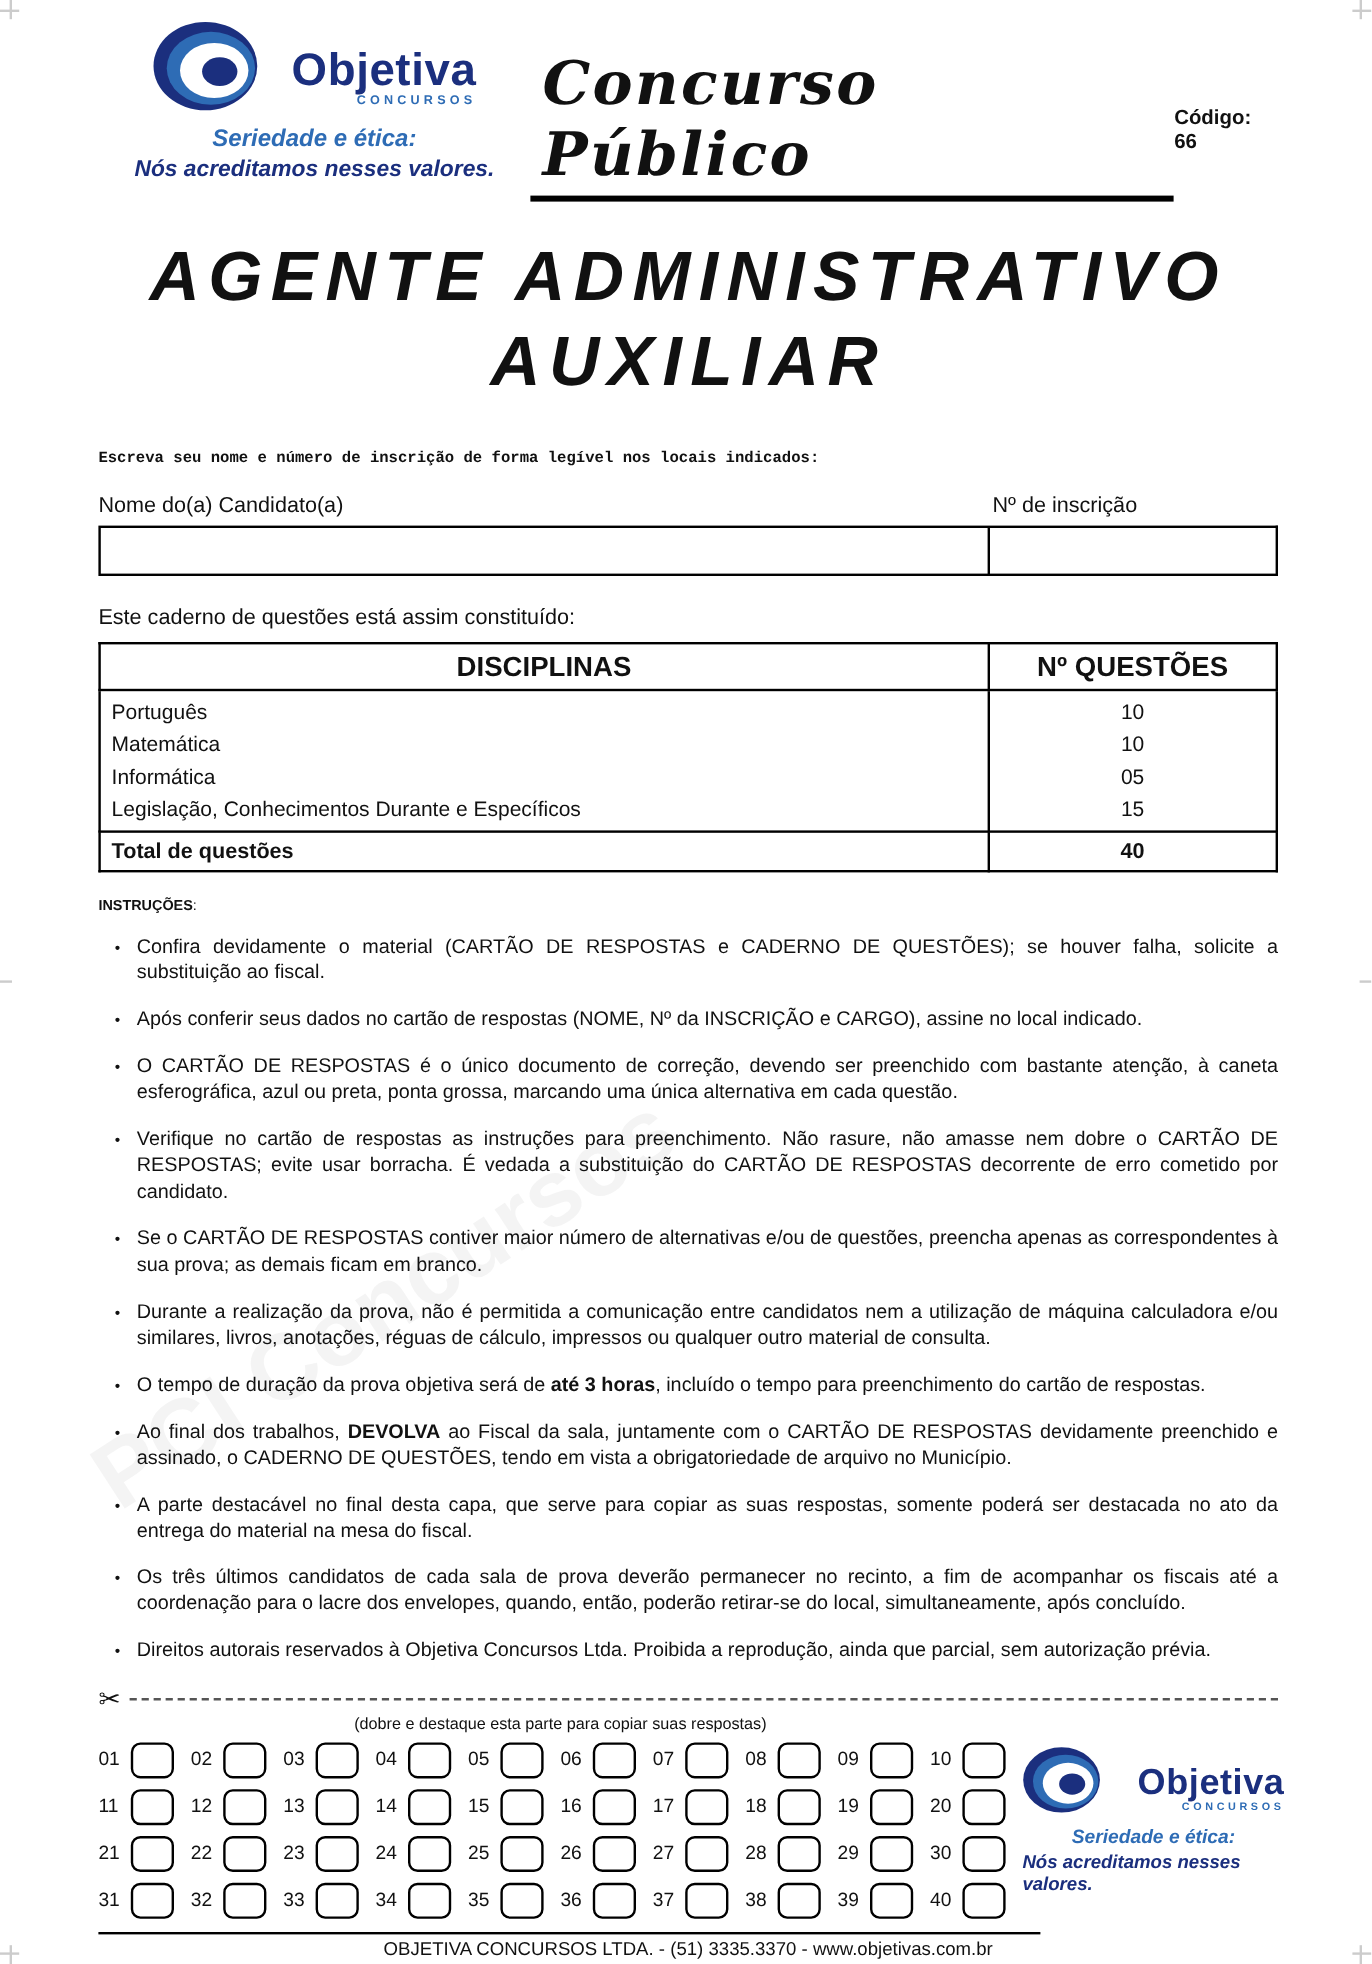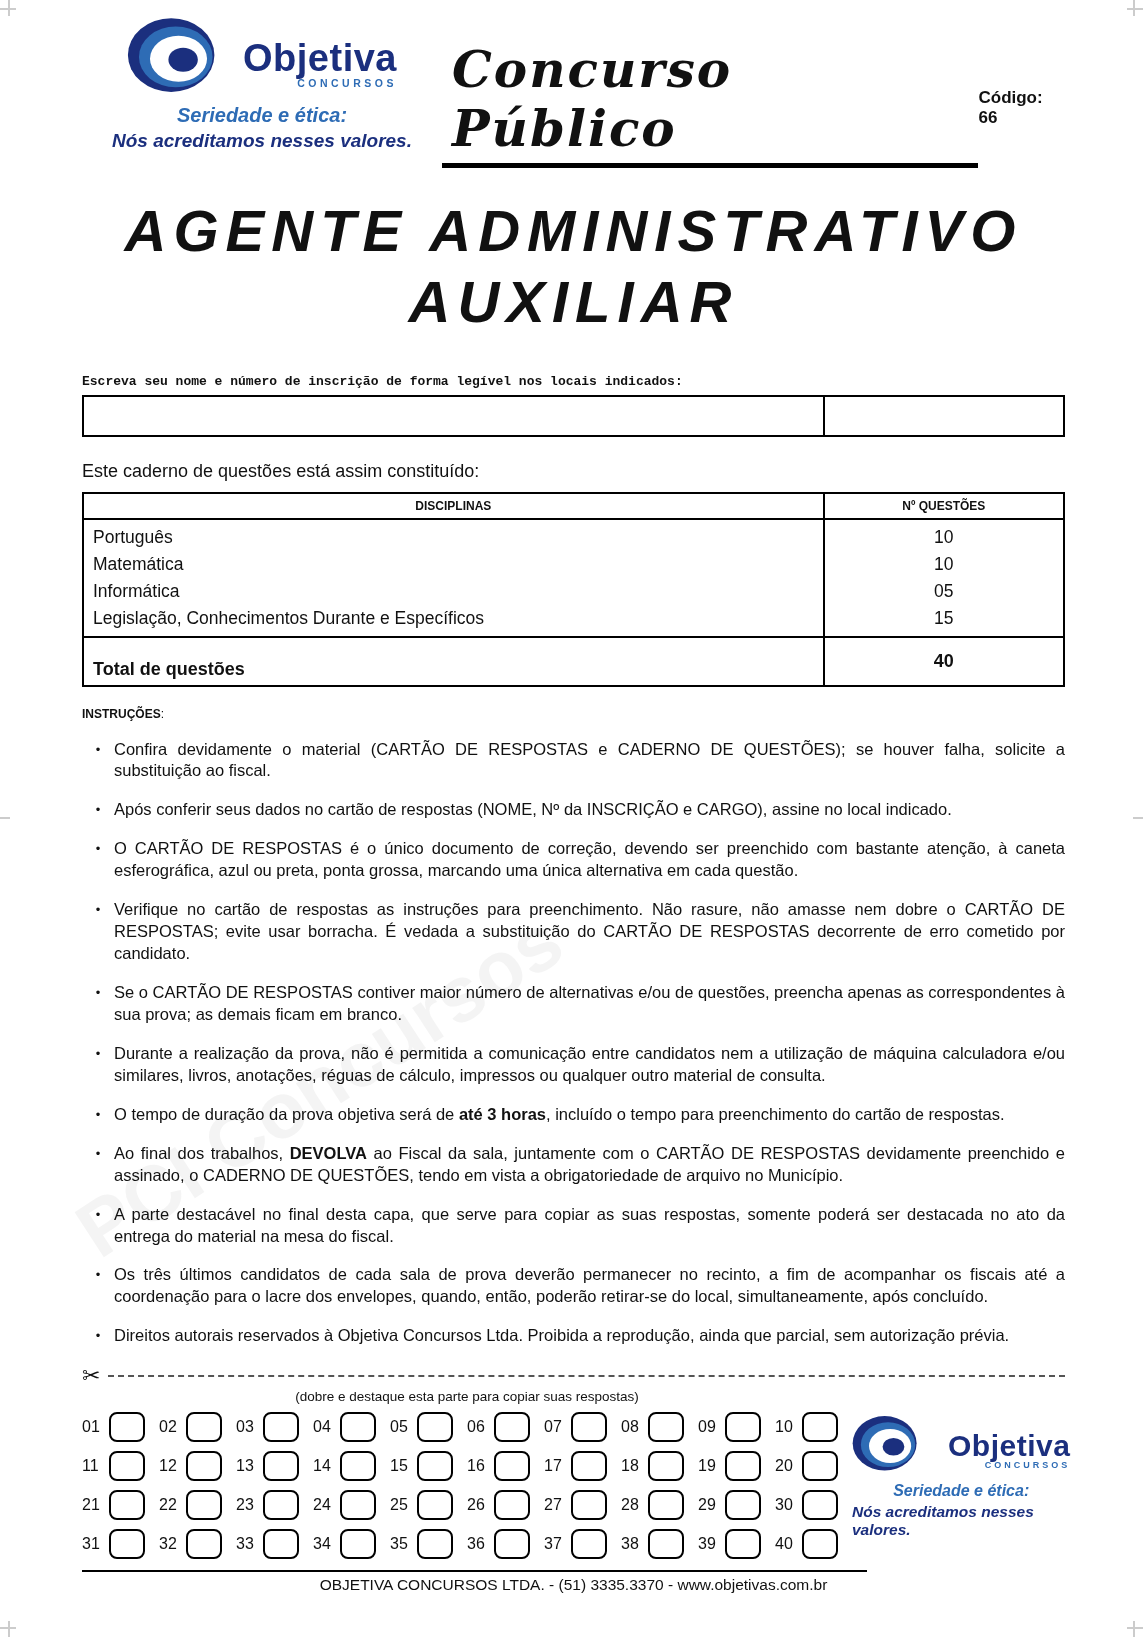--- a/index.html
+++ b/index.html
@@ -41,25 +41,25 @@
   .labels-row{display:flex;justify-content:space-between;margin-top:22px;font-size:18px;align-items:flex-end;}
   .insc-label{width:238px;}
   .inputs-row{display:flex;margin-top:6px;}
   .name-box{flex:1;height:38px;border:2px solid #000;background:#fff;}
   .insc-box{width:238px;height:38px;border:2px solid #000;border-left:none;background:#fff;}
 
   
   .constituido{font-size:18px;margin-top:24px;}
   table.const{width:100%;border-collapse:collapse;margin-top:10px;}
   table.const th,table.const td{border:2px solid #000;}
-  table.const th{font-size:12px;padding:5px 0;text-align:center;}
+  table.const th{font-size:23px;padding:5px 0;text-align:center;}
   td.disc-cell{padding:4px 0 4px 9px;font-size:17.5px;}
   td.q-cell{text-align:center;font-size:17.5px;padding:4px 0;}
   .disc-cell div,.q-cell div{line-height:27px;}
-  td.total-label{font-weight:bold;font-size:18px;padding:21px 0 5px 9px;}
+  td.total-label{font-weight:bold;font-size:18px;padding:5px 0 5px 9px;}
   td.total-value{font-weight:bold;font-size:18px;text-align:center;padding:5px 0;}
 
   
   .instr-heading{font-size:12px;margin-top:20px;}
   .instr-heading b{font-weight:bold;}
   ul.instructions{list-style:none;margin:18px 0 0 0;padding:0;}
   ul.instructions li{display:flex;margin-bottom:17px;font-size:16.5px;line-height:1.33;}
   ul.instructions .marker{flex:0 0 32px;text-align:center;font-size:13px;padding-top:2px;}
   ul.instructions .btext{flex:1;text-align:justify;}
   ul.instructions b{font-weight:bold;}
@@ -131,20 +131,24 @@
         <div class="codigo">Código: 66</div>
       </div>
     </div>
 
     <div class="main-title">
       <div>AGENTE ADMINISTRATIVO</div>
       <div>AUXILIAR</div>
     </div>
 
     <div class="escreva">Escreva seu nome e número de inscrição de forma legível nos locais indicados:</div>
+    <div class="labels-row">
+      <span>Nome do(a) Candidato(a)</span>
+      <span class="insc-label">Nº de inscrição</span>
+    </div>
     <div class="inputs-row">
       <div class="name-box"></div>
       <div class="insc-box"></div>
     </div>
 
     <div class="constituido">Este caderno de questões está assim constituído:</div>
     <table class="const">
       <colgroup>
           <col style="width:75.5%">
           <col style="width:24.5%">

